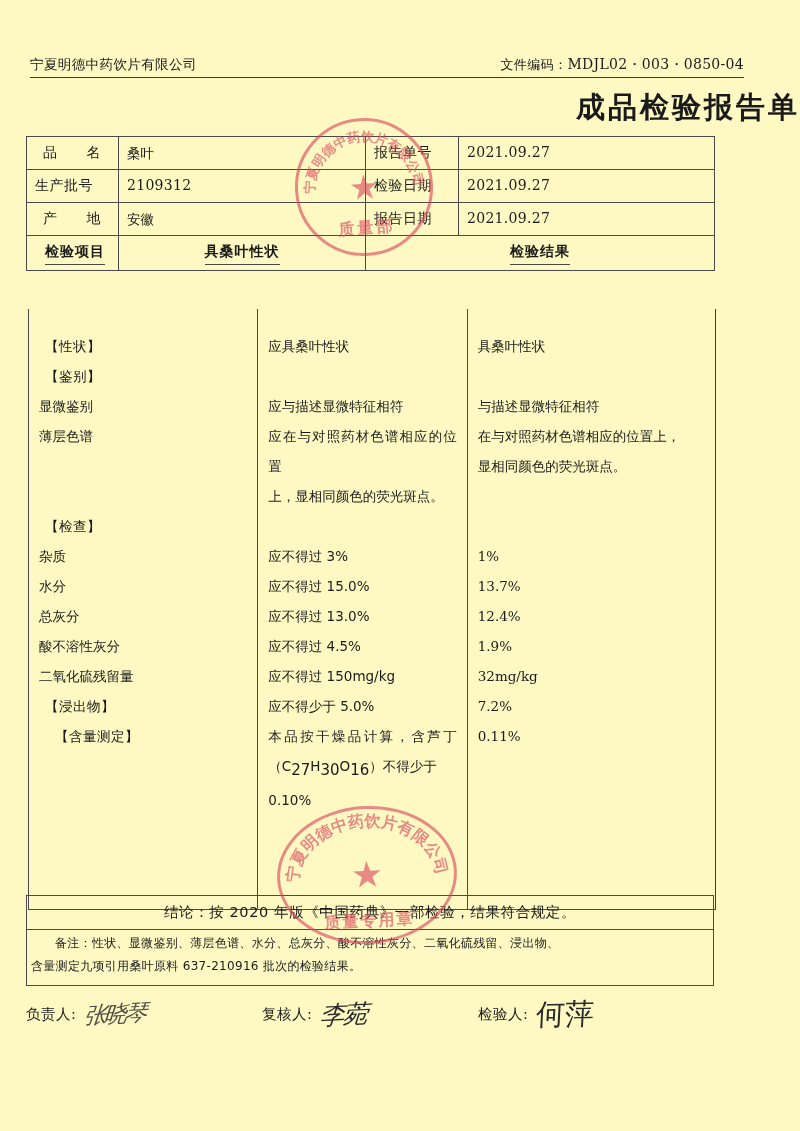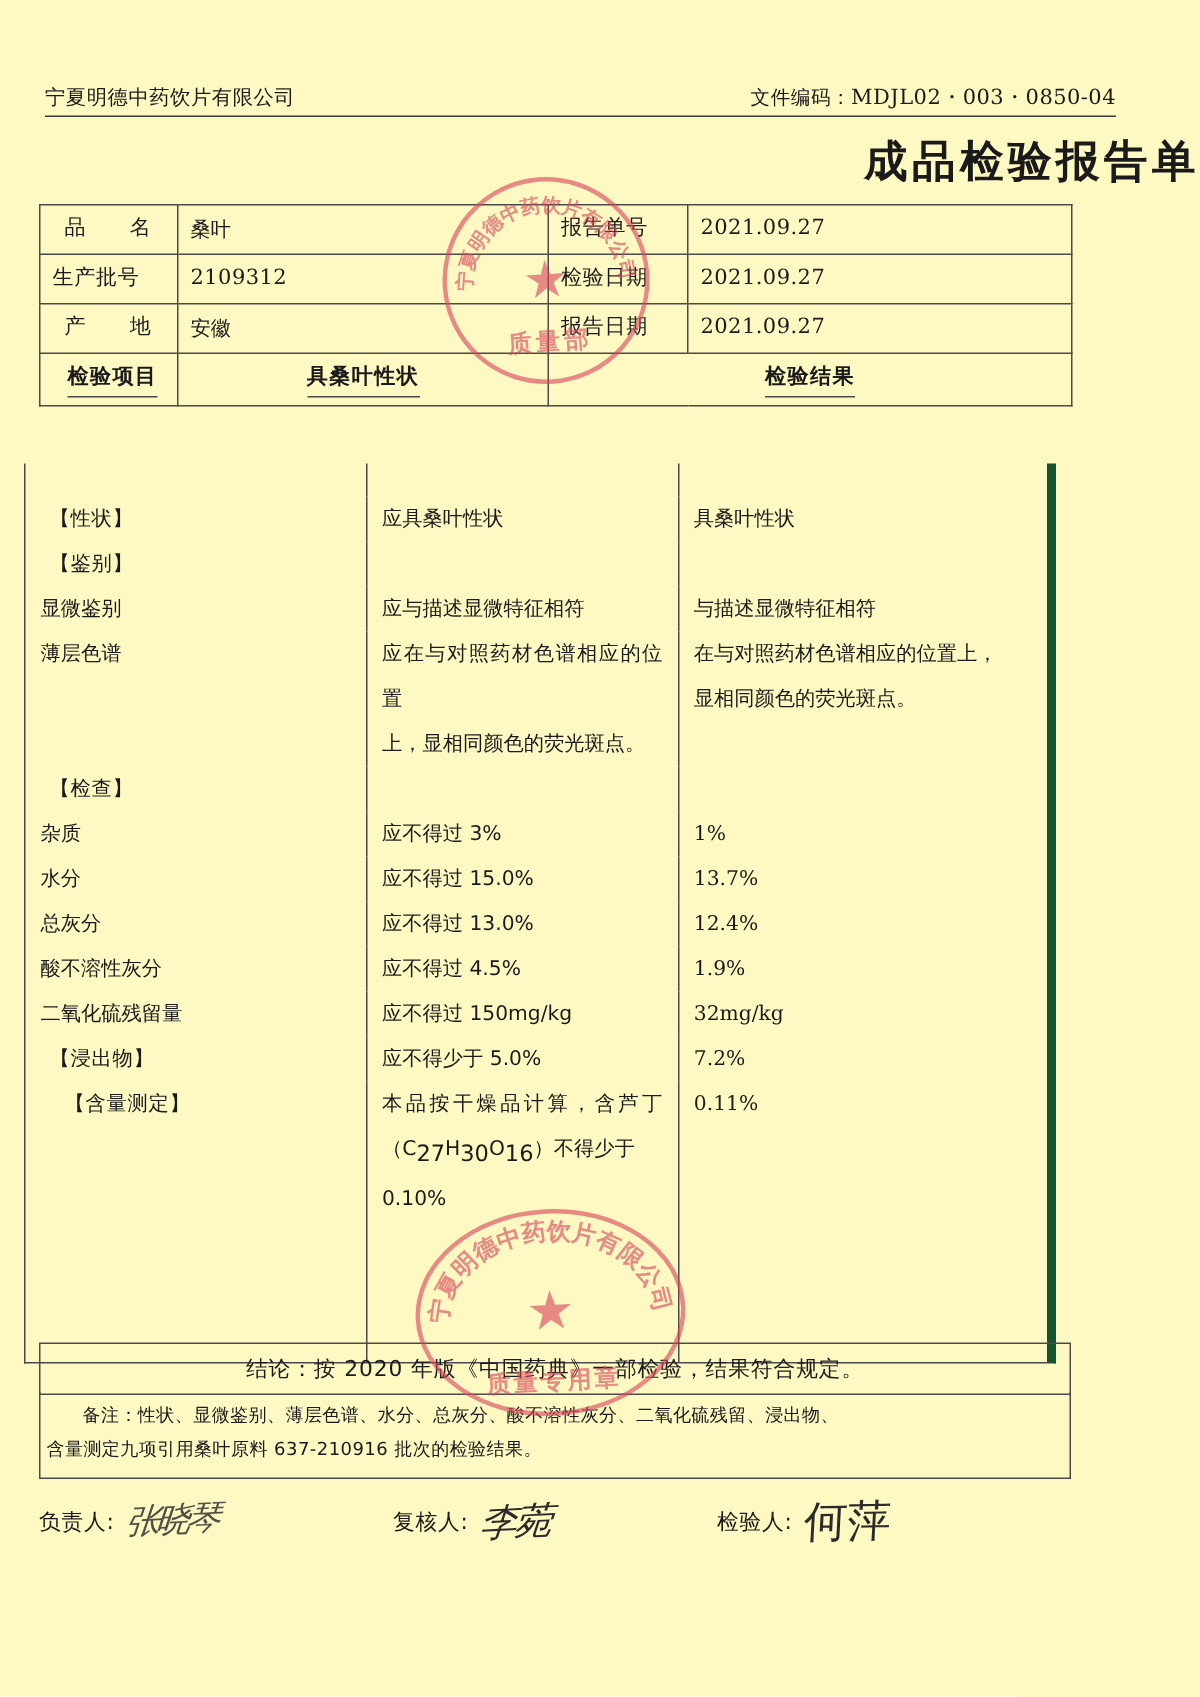--- a/index.html
+++ b/index.html
@@ -94,24 +94,24 @@
   .th-cell.left { text-align: left; padding-left: 18px; }
   .th-u {
     display: inline-block;
     border-bottom: 1px solid #4a4a4a;
     padding-bottom: 1px;
     letter-spacing: 1px;
     font-weight: bold;
   }
   .gridwrap {
     position: absolute;
-    left: 16px;
+    left: 28px;
     width: 688px;
     border-left: 1px solid #4a4a4a;
-    border-right: 6px solid #14532d;
+    border-right: 1px solid #14532d;
     border-bottom: 1px solid #4a4a4a;
     box-sizing: border-box;
   }
   .grow {
     display: flex;
     width: 100%;
     box-sizing: border-box;
   }
   .gcell {
     box-sizing: border-box;

